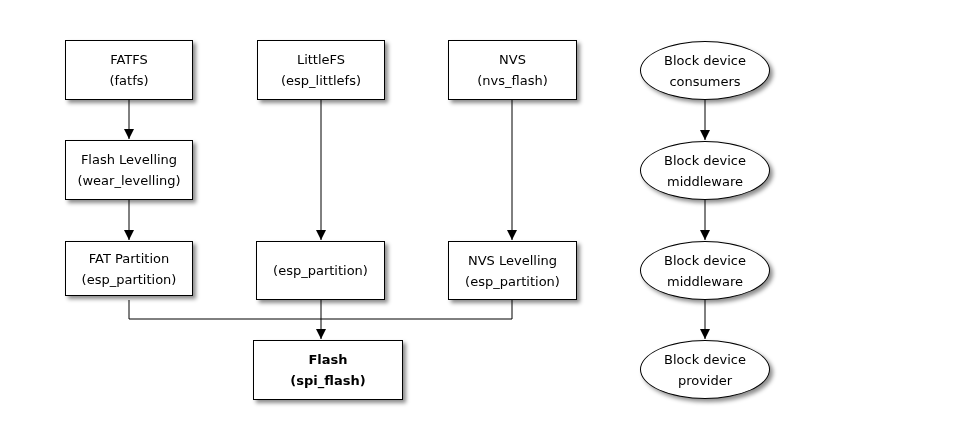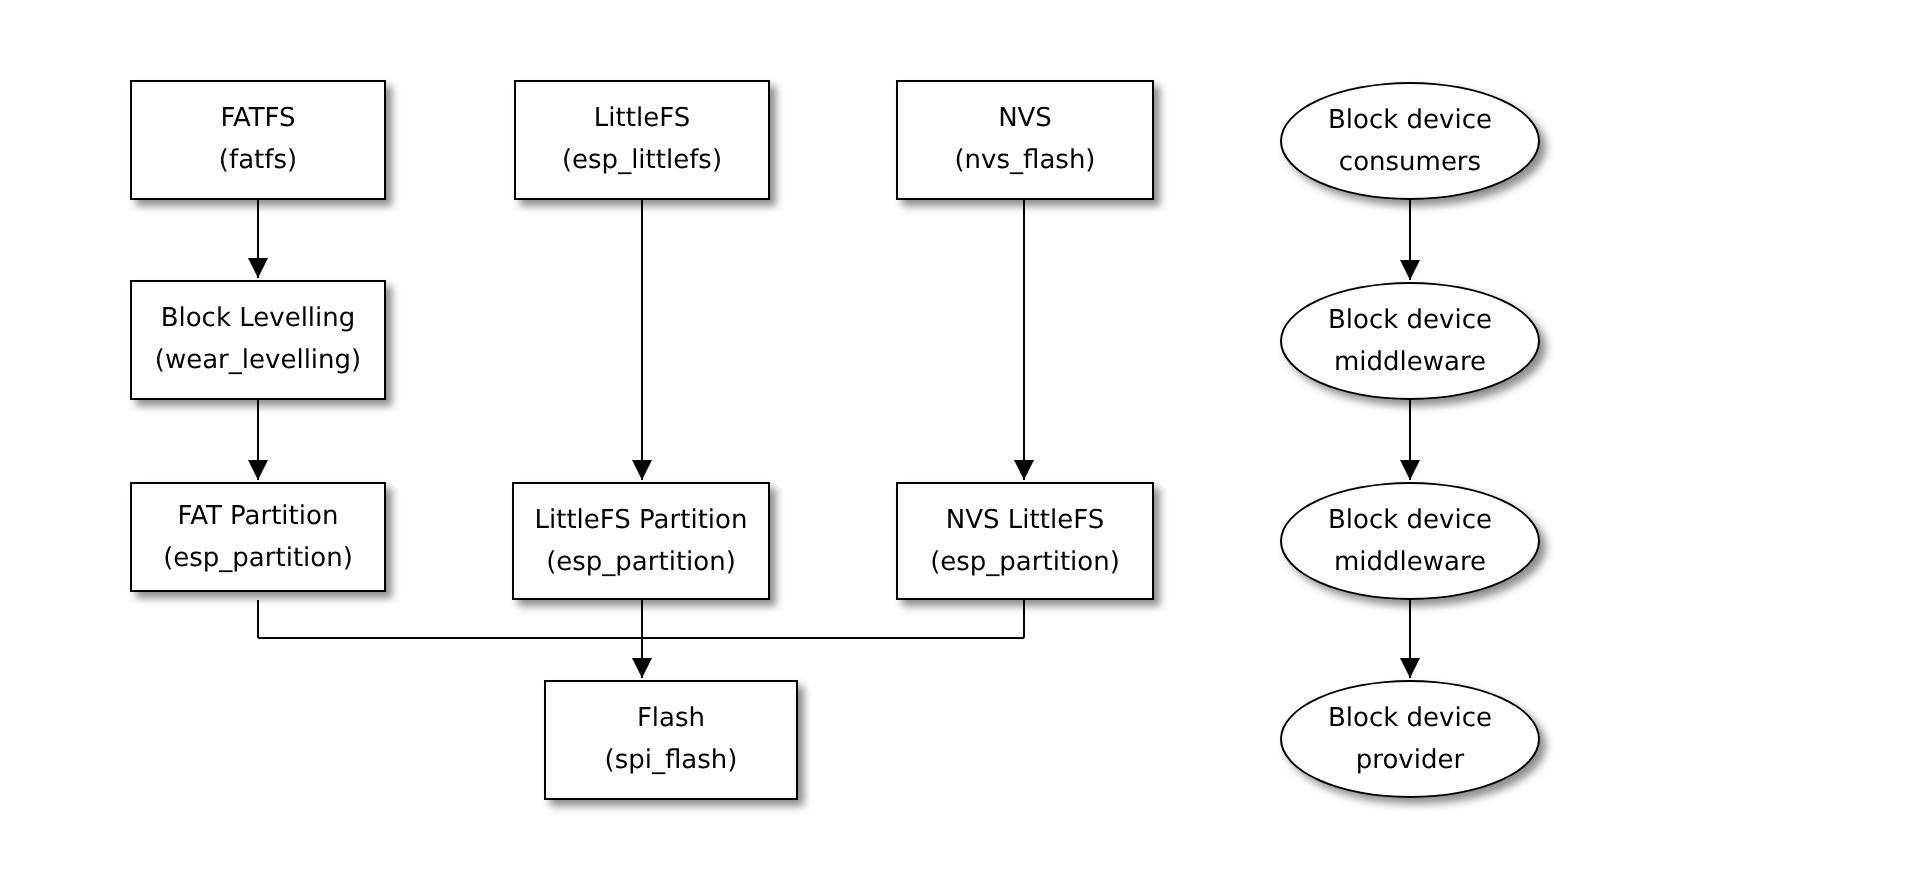--- a/index.html
+++ b/index.html
@@ -86,40 +86,39 @@
     <div class="title">NVS</div>
     <div class="subtitle">(nvs_flash)</div>
   </div>
 
   <div class="node box" style="left:257px; top:40px; width:128px; height:60px;">
     <div class="title">LittleFS</div>
     <div class="subtitle">(esp_littlefs)</div>
   </div>
 
   <div class="node box" style="left:65px; top:140px; width:128px; height:60px;">
-    <div class="title">Block Levelling</div>
+    <div class="title">Flash Levelling</div>
     <div class="subtitle">(wear_levelling)</div>
   </div>
 
   <div class="node box" style="left:65px; top:241px; width:128px; height:55px;">
     <div class="title">FAT Partition</div>
     <div class="subtitle">(esp_partition)</div>
   </div>
 
   <div class="node box" style="left:256px; top:241px; width:129px; height:59px;">
-    <div class="title">LittleFS Partition</div>
     <div class="subtitle">(esp_partition)</div>
   </div>
 
   <div class="node box" style="left:448px; top:241px; width:129px; height:59px;">
-    <div class="title">NVS LittleFS</div>
+    <div class="title">NVS Levelling</div>
     <div class="subtitle">(esp_partition)</div>
   </div>
 
-  <div class="node box" style="left:272px; top:340px; width:127px; height:60px;">
+  <div class="node box" style="left:253px; top:340px; width:150px; height:60px;font-weight:bold;">
     <div class="title">Flash</div>
     <div class="subtitle">(spi_flash)</div>
   </div>
 
   <div class="node ellipse" style="left:640px; top:41px; width:130px; height:59px;">
     <div class="line1">Block device</div>
     <div class="line2">consumers</div>
   </div>
 
   <div class="node ellipse" style="left:640px; top:141px; width:130px; height:59px;">

